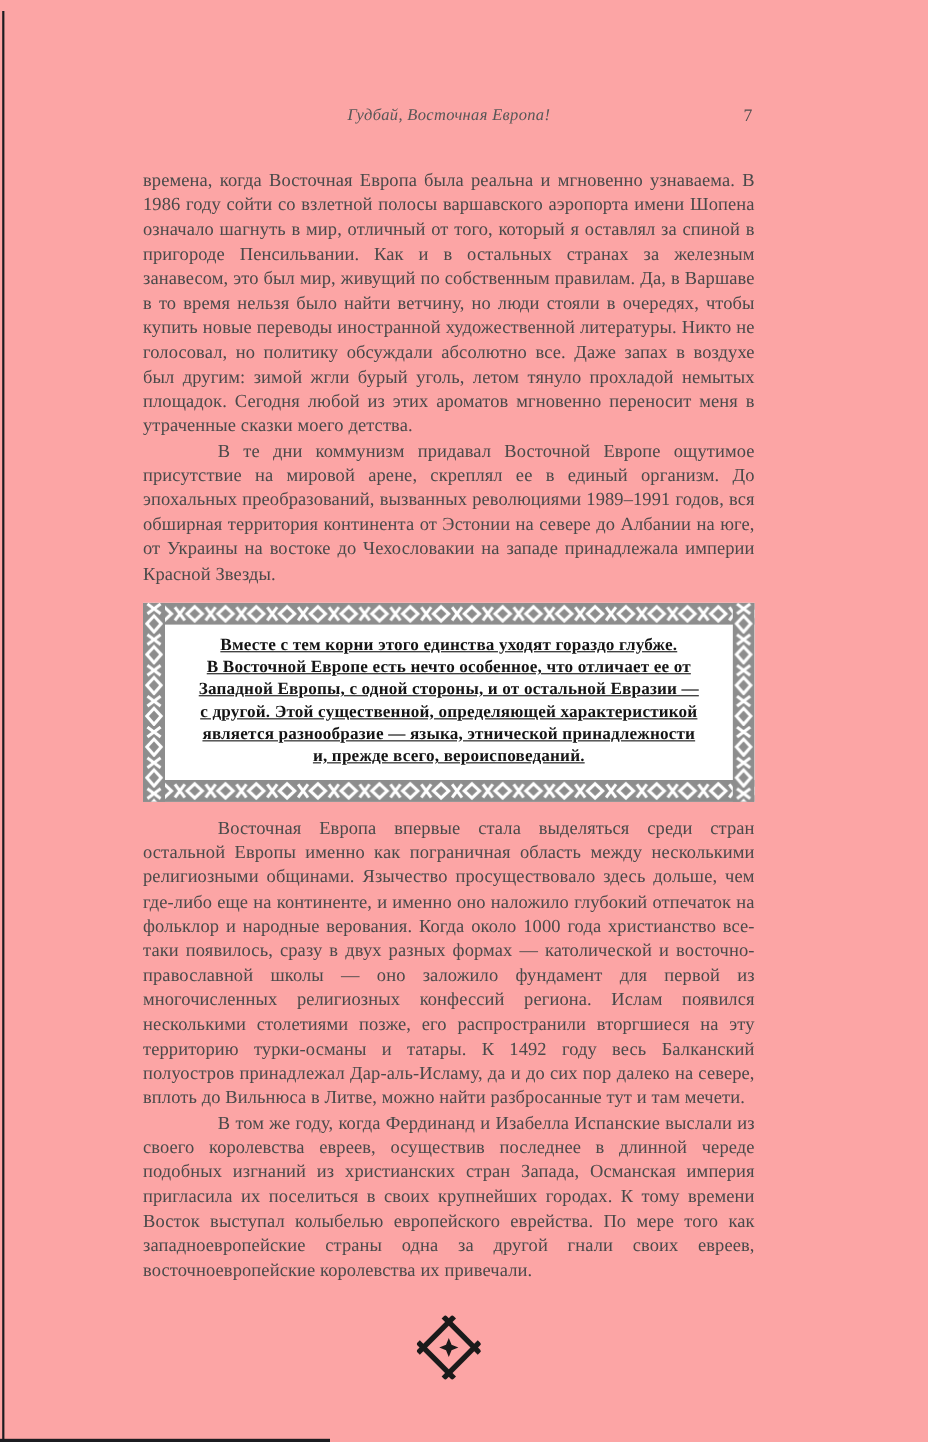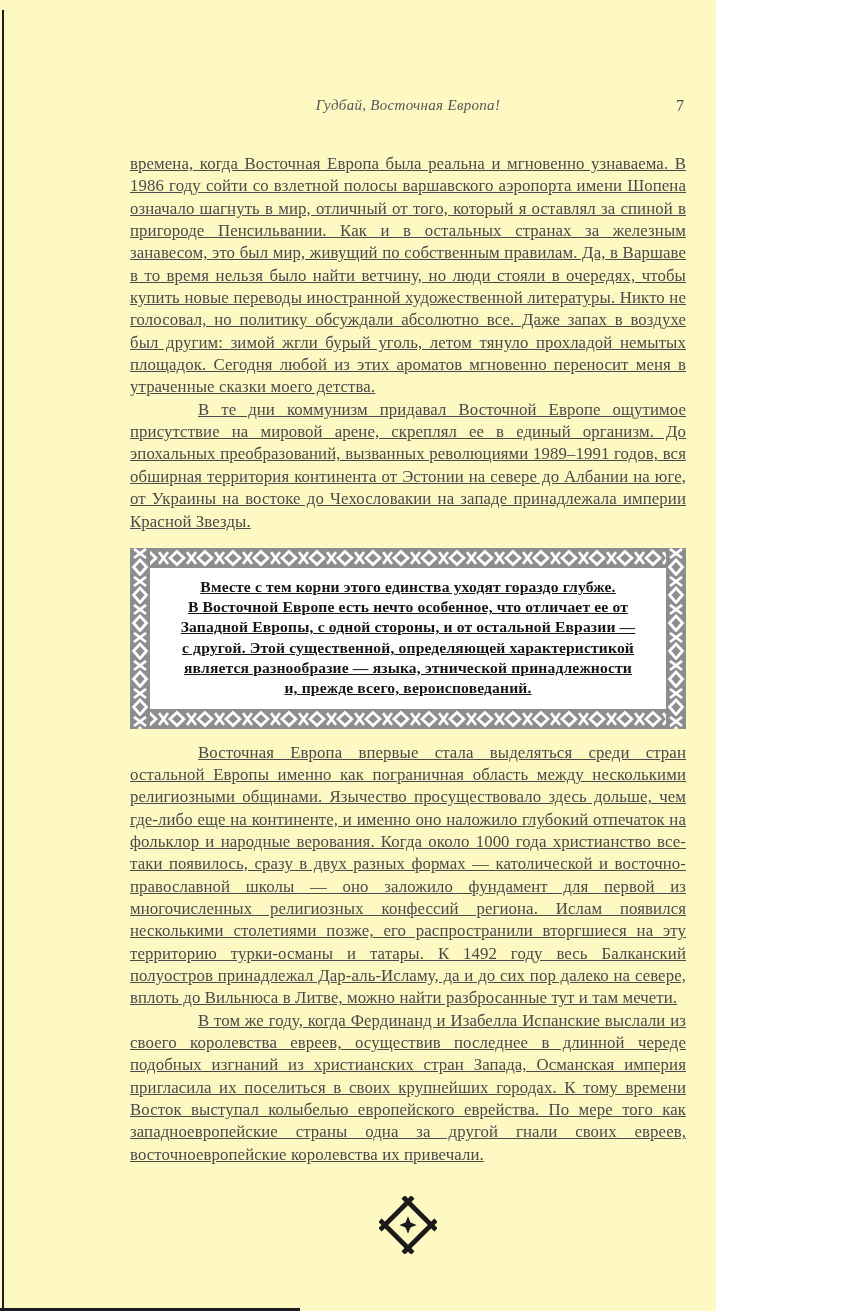--- a/index.html
+++ b/index.html
@@ -1,20 +1,20 @@
 <!DOCTYPE html>
 <html lang="ru"><head>
 <meta charset="utf-8">
 <style>
   html, body { margin: 0; padding: 0; background: #ffffff; }
   .page {
     position: relative;
-    width: 716px;
+    width: 844px;
     height: 1311px;
-    background: #fef9c3;
+    background: #fca5a5;
     overflow: hidden;
     font-family: "Liberation Serif", serif;
   }
   
   .left-rule {
     position: absolute;
     left: 2px; top: 10px; bottom: 0;
     width: 2px;
     background: #1c1c20;
   }
@@ -43,21 +43,21 @@
     font-style: italic;
     font-size: 15px;
     letter-spacing: 0.3px;
   }
   .page-number {
     position: absolute;
     right: 2px; top: 0;
     font-size: 16px;
     color: #4e4e4e;
   }
-  .body-text { margin-top: 36px; color: #4a4a4a; text-decoration: underline; }
+  .body-text { margin-top: 36px; color: #4a4a4a; }
   .body-text p {
     margin: 0;
     font-size: 16.8px;
     line-height: 22.35px;
     text-align: justify;
     letter-spacing: 0.1px;
   }
   .body-text p.indented { text-indent: 68px; }
   
   .callout {

